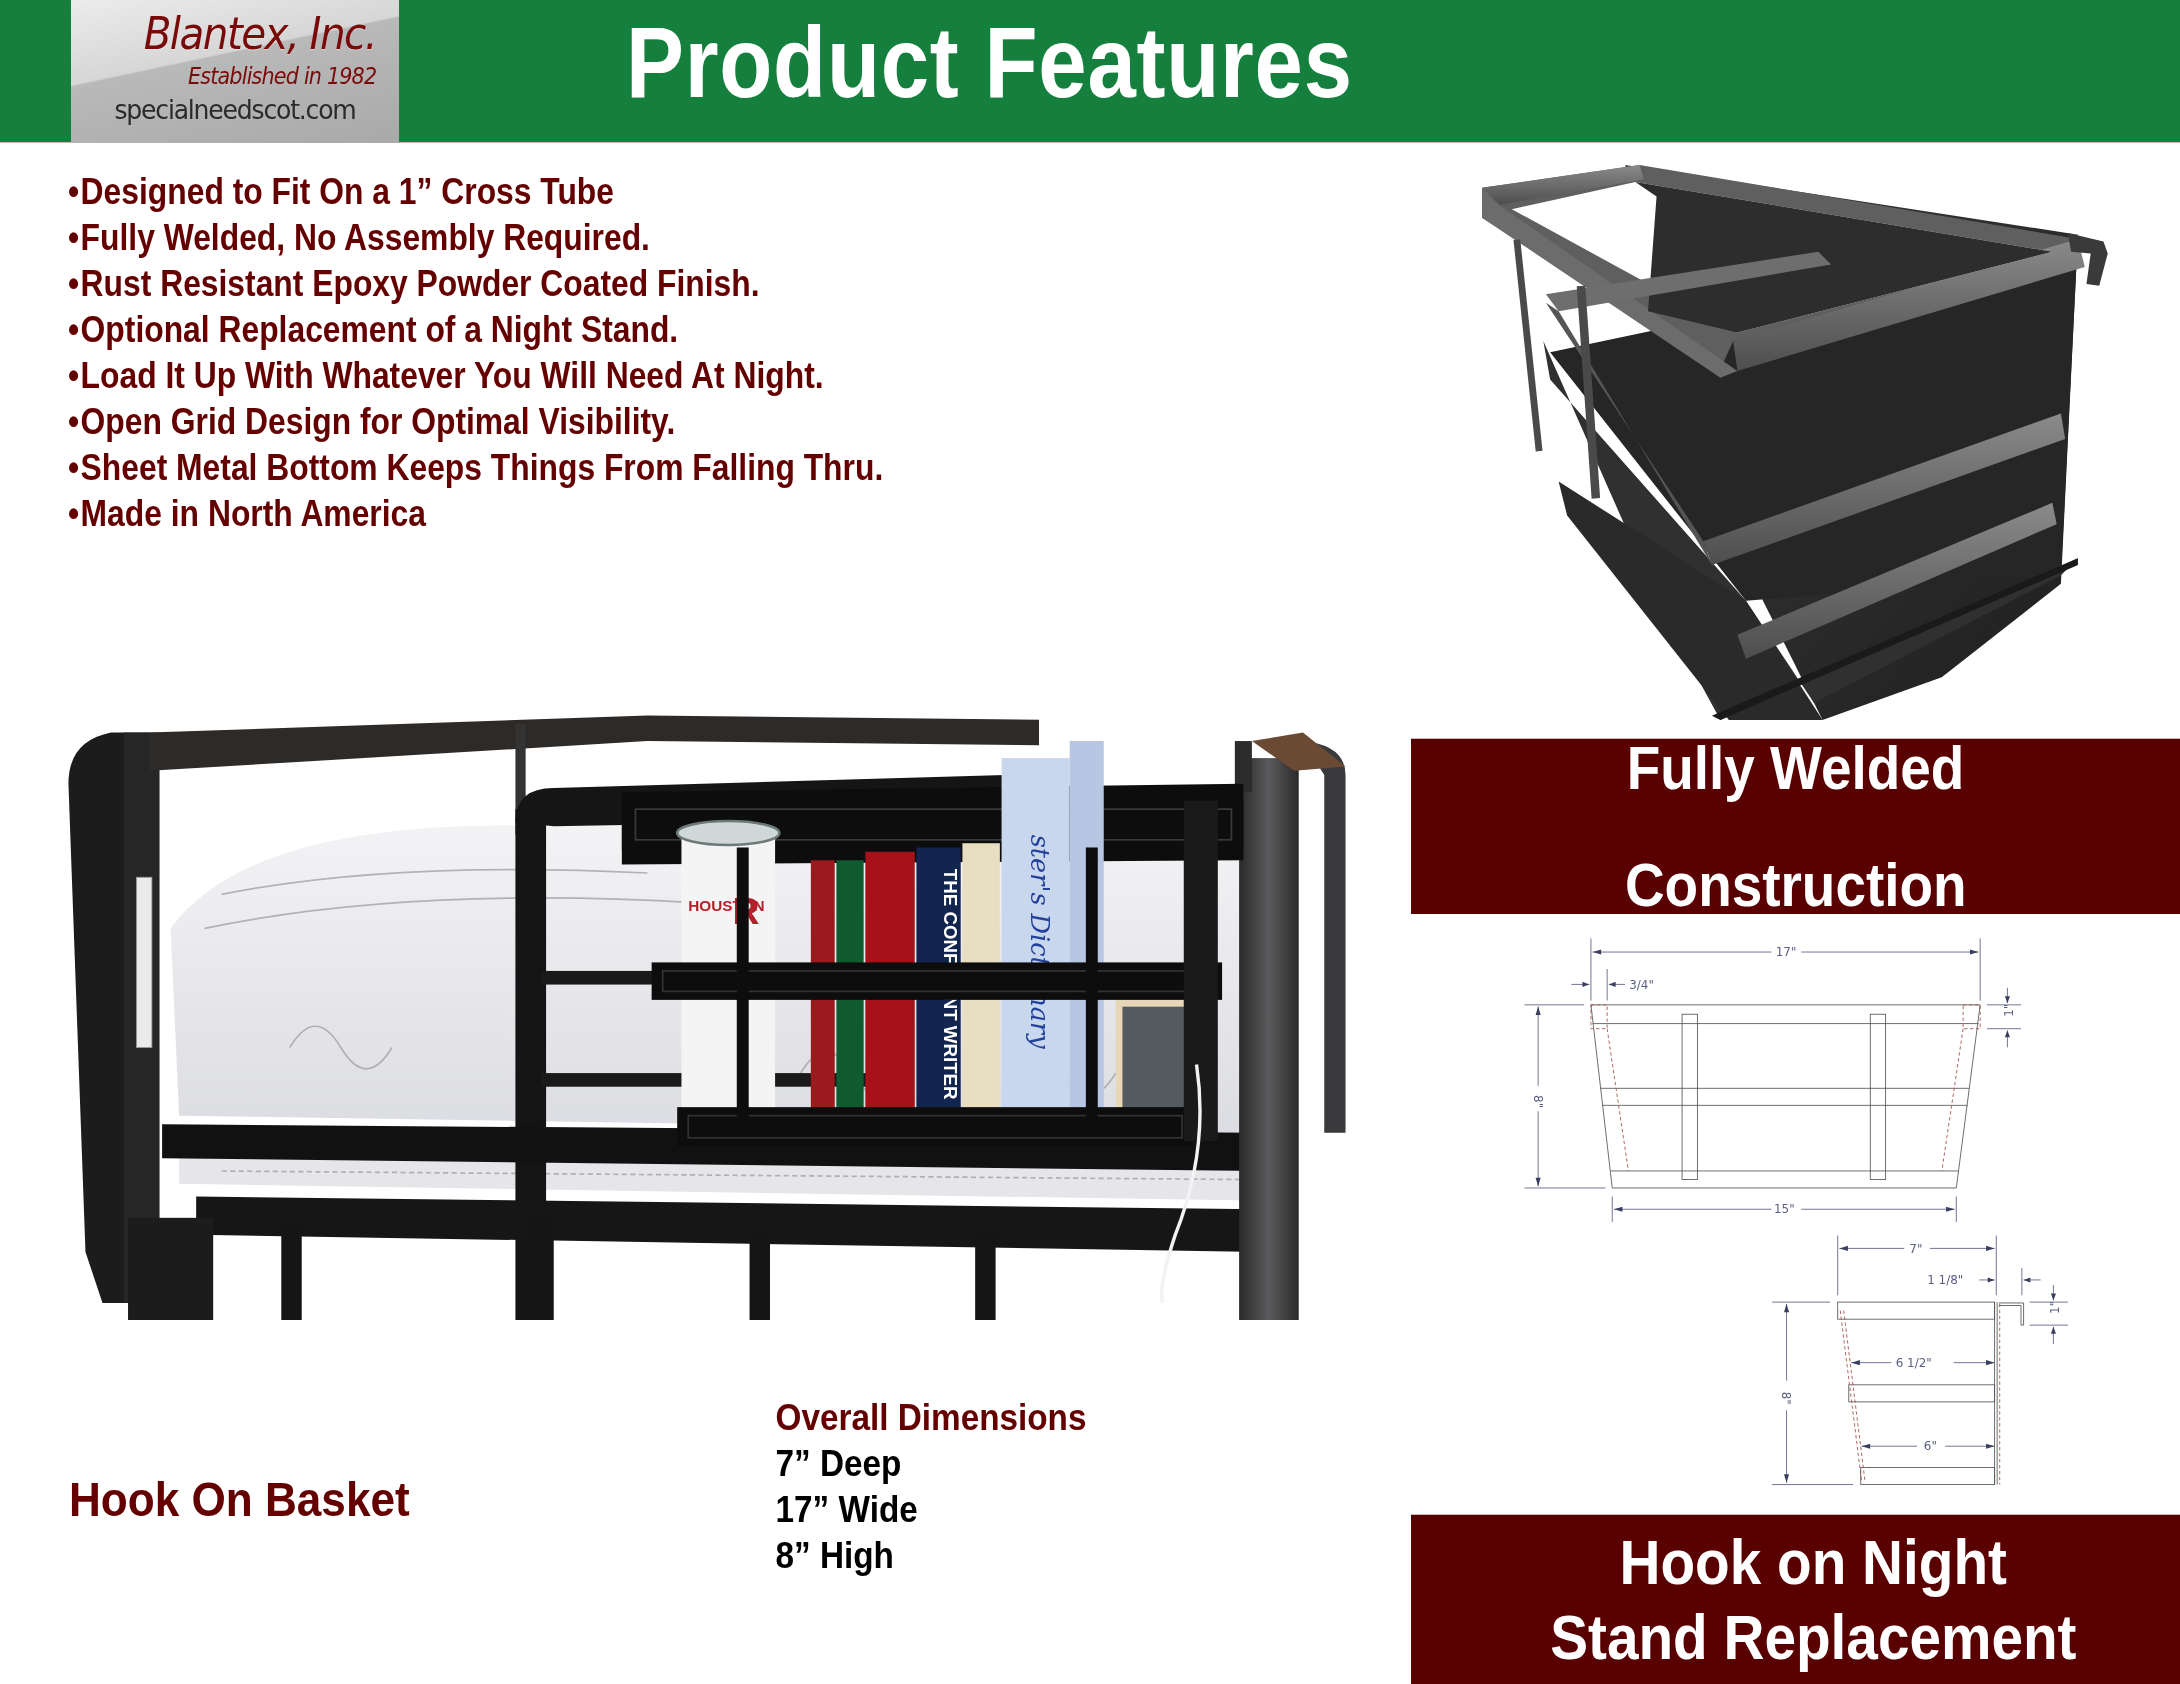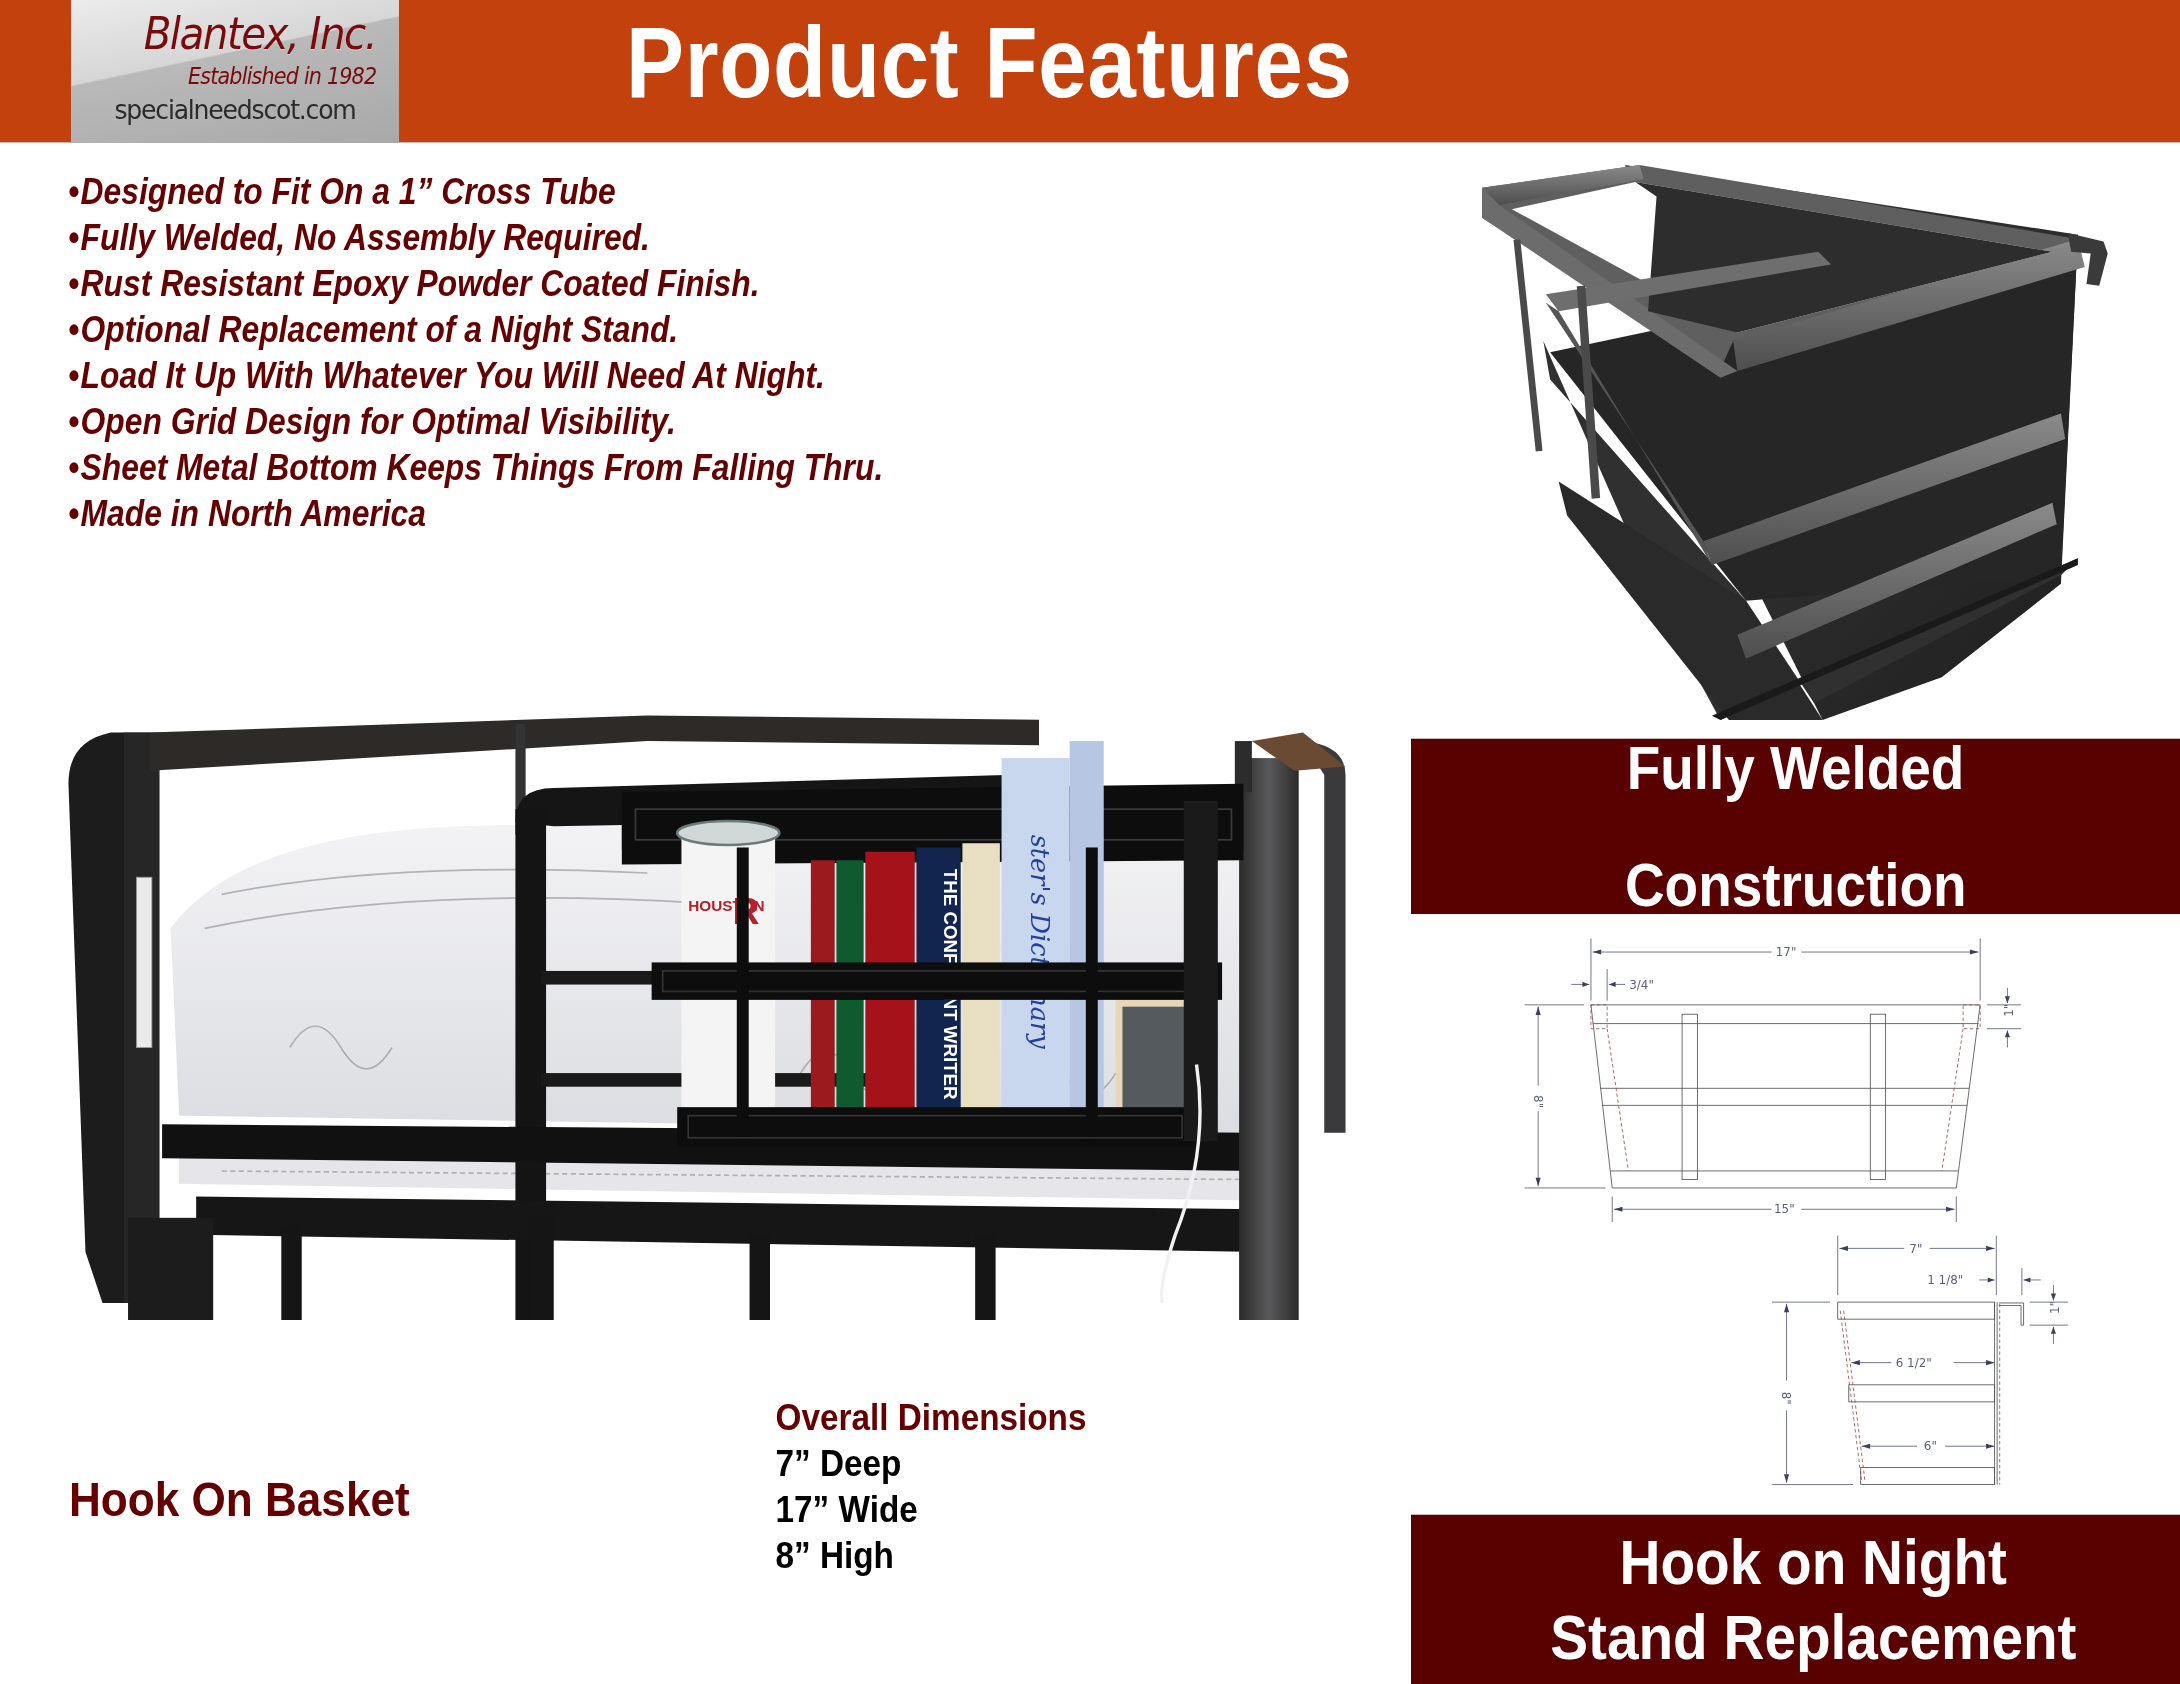--- a/index.html
+++ b/index.html
@@ -2,21 +2,21 @@
 <html style="font-size:13.6px"><head>
 <meta charset="utf-8">
 <style>
   * { margin: 0; padding: 0; box-sizing: border-box; }
   html, body { width: 2181px; height: 1685px; background: #ffffff; overflow: hidden; }
   body { position: relative; font-family: "Liberation Sans", sans-serif; }
 
   
   .header-bar {
     position: absolute; left: 0; top: 0; width: 2181px; height: 143px;
-    background: #c2410c;
+    background: #15803d;
     border-bottom: 1.7px solid #c8b8b8;
   }
   .logo-box {
     position: absolute; left: 71px; top: 0; width: 328px; height: 143px;
     background: linear-gradient(168deg, #ececec 0%, #d6d6d6 40%, #b9b9b9 41%, #a9a9a9 100%);
     overflow: hidden;
   }
   .logo-name {
     position: absolute; left: 24px; top: 12px; width: 281px; text-align: right;
     font-family: "DejaVu Sans", sans-serif; font-style: italic; font-size: 44px;
@@ -42,21 +42,20 @@
     font-size: 101px; line-height: 1; color: #ffffff;
     letter-spacing: 0.9px;
     transform: scaleX(0.86); transform-origin: left center;
     white-space: nowrap;
   }
 
   
   .feature-list {
     position: absolute; left: 68px; top: 169px;
     list-style: none;
-    font-style: italic;
   }
   .feature-item {
     font-family: "Liberation Sans", sans-serif; font-weight: bold;
     font-size: 37px; line-height: 46px; color: #650000;
     white-space: nowrap;
     transform: scaleX(0.86); transform-origin: left center;
   }
   .feature-item .bullet { margin-right: 1.7px; }
 
   

